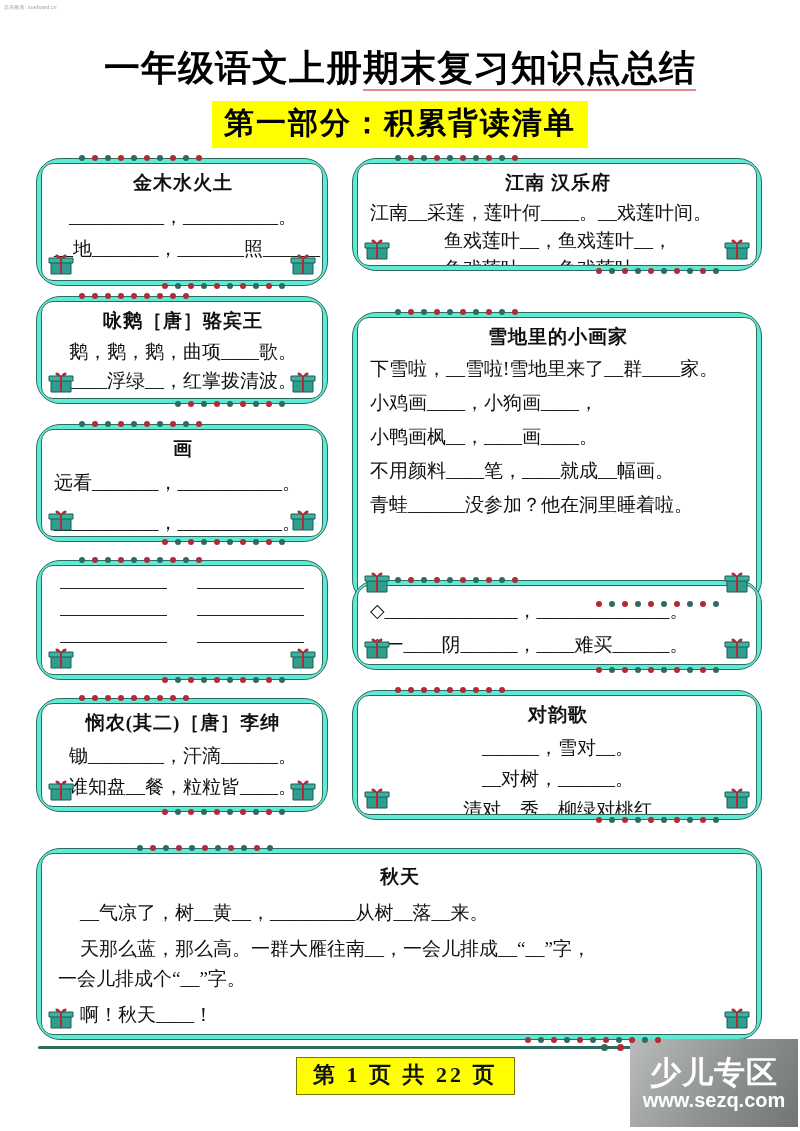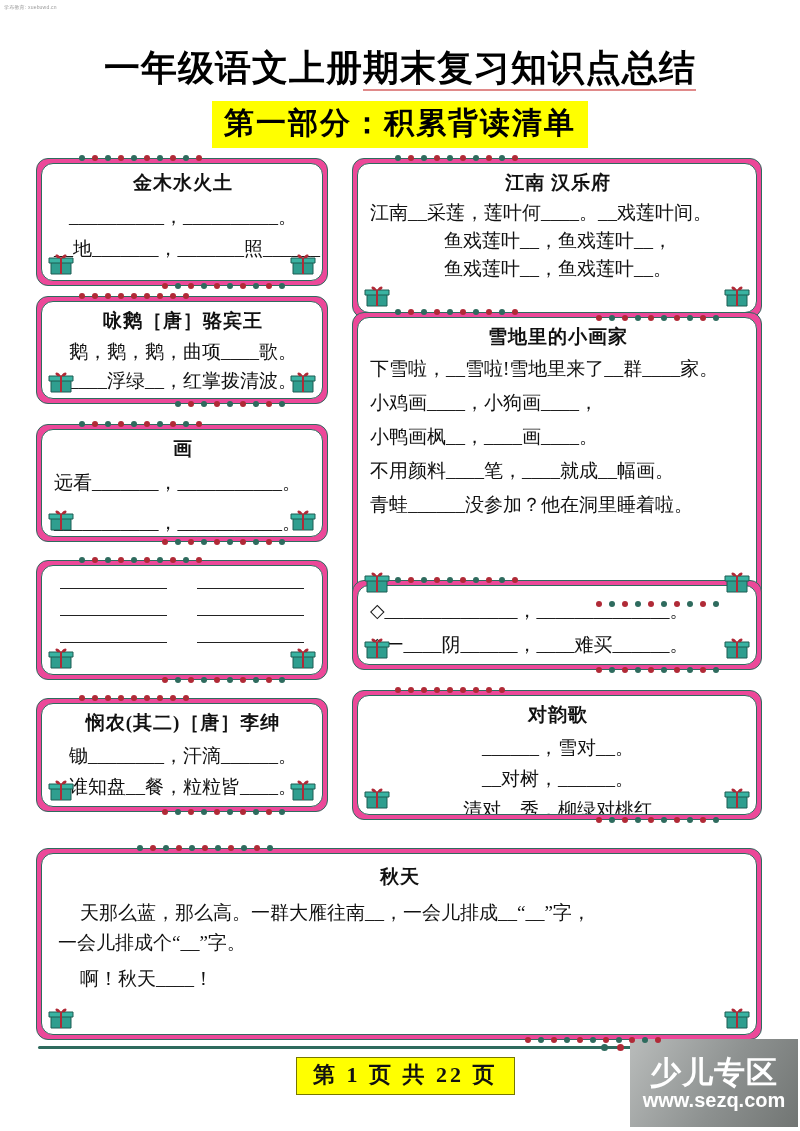--- a/index.html
+++ b/index.html
@@ -47,22 +47,22 @@
     background:#ffff00;
     color:#000;
     font-size:30px; font-weight:bold; letter-spacing:2px;
     padding:2px 12px 4px 12px;
   }
 
   
   .box {
     position:absolute;
     border:1.6px solid #2e6b5e;
-    border-radius:12px;
-    background:#ec4899;
+    border-radius:24px;
+    background:#5eead4;
   }
   .box .inner {
     position:absolute; left:4px; top:4px; right:4px; bottom:4px;
     border:1.6px solid #2e6b5e;
     border-radius:12px;
     background:#fff;
     overflow:hidden;
   }
   
   .dots {
@@ -157,21 +157,21 @@
         </svg>
       <svg class="gift brr" viewBox="0 0 26 24">
           <path d="M3 10h20v12H3z" fill="#2f9e8f" stroke="#1d5c52"></path>
           <path d="M1 6h24v5H1z" fill="#3ab3a2" stroke="#1d5c52"></path>
           <path d="M13 6v16" stroke="#b02a37" stroke-width="2" fill="none"></path>
           <path d="M13 6C10 1 6 2 8 5c1 1.6 3.4 1.2 5 1zM13 6c3-5 7-4 5-1-1 1.6-3.4 1.2-5 1z" fill="#b02a37"></path>
         </svg>
     </div>
   </div>
 
-  <div class="box" style="left:352px; top:158px; width:410px; height:160px;">
+  <div class="box" style="left:352px; top:158px; width:410px; height:113px;">
     <div class="dots tl">
         <i class="g"></i>
         <i class="r"></i>
         <i class="g"></i>
         <i class="r"></i>
         <i class="g"></i>
         <i class="r"></i>
         <i class="g"></i>
         <i class="r"></i>
         <i class="g"></i>
@@ -564,20 +564,21 @@
         <i class="g"></i>
         <i class="r"></i>
         <i class="g"></i>
         <i class="r"></i>
         <i class="g"></i>
         <i class="r"></i>
       </div>
     <div class="inner">
       <div style="padding:10px 14px 0 16px;">
         <div class="bt">秋天</div>
+        <div class="ln l" style="margin-top:10px; text-indent:22px;">__气凉了，树__黄__，_________从树__落__来。</div>
         <div class="ln l" style="margin-top:10px; text-indent:22px;">天那么蓝，那么高。一群大雁往南__，一会儿排成__“__”字，</div>
         <div class="ln l" style="margin-top:4px;">一会儿排成个“__”字。</div>
         <div class="ln l" style="margin-top:10px; text-indent:22px;">啊！秋天____！</div>
       </div>
       <svg class="gift bl" viewBox="0 0 26 24">
           <path d="M3 10h20v12H3z" fill="#2f9e8f" stroke="#1d5c52"></path>
           <path d="M1 6h24v5H1z" fill="#3ab3a2" stroke="#1d5c52"></path>
           <path d="M13 6v16" stroke="#b02a37" stroke-width="2" fill="none"></path>
           <path d="M13 6C10 1 6 2 8 5c1 1.6 3.4 1.2 5 1zM13 6c3-5 7-4 5-1-1 1.6-3.4 1.2-5 1z" fill="#b02a37"></path>
         </svg>

